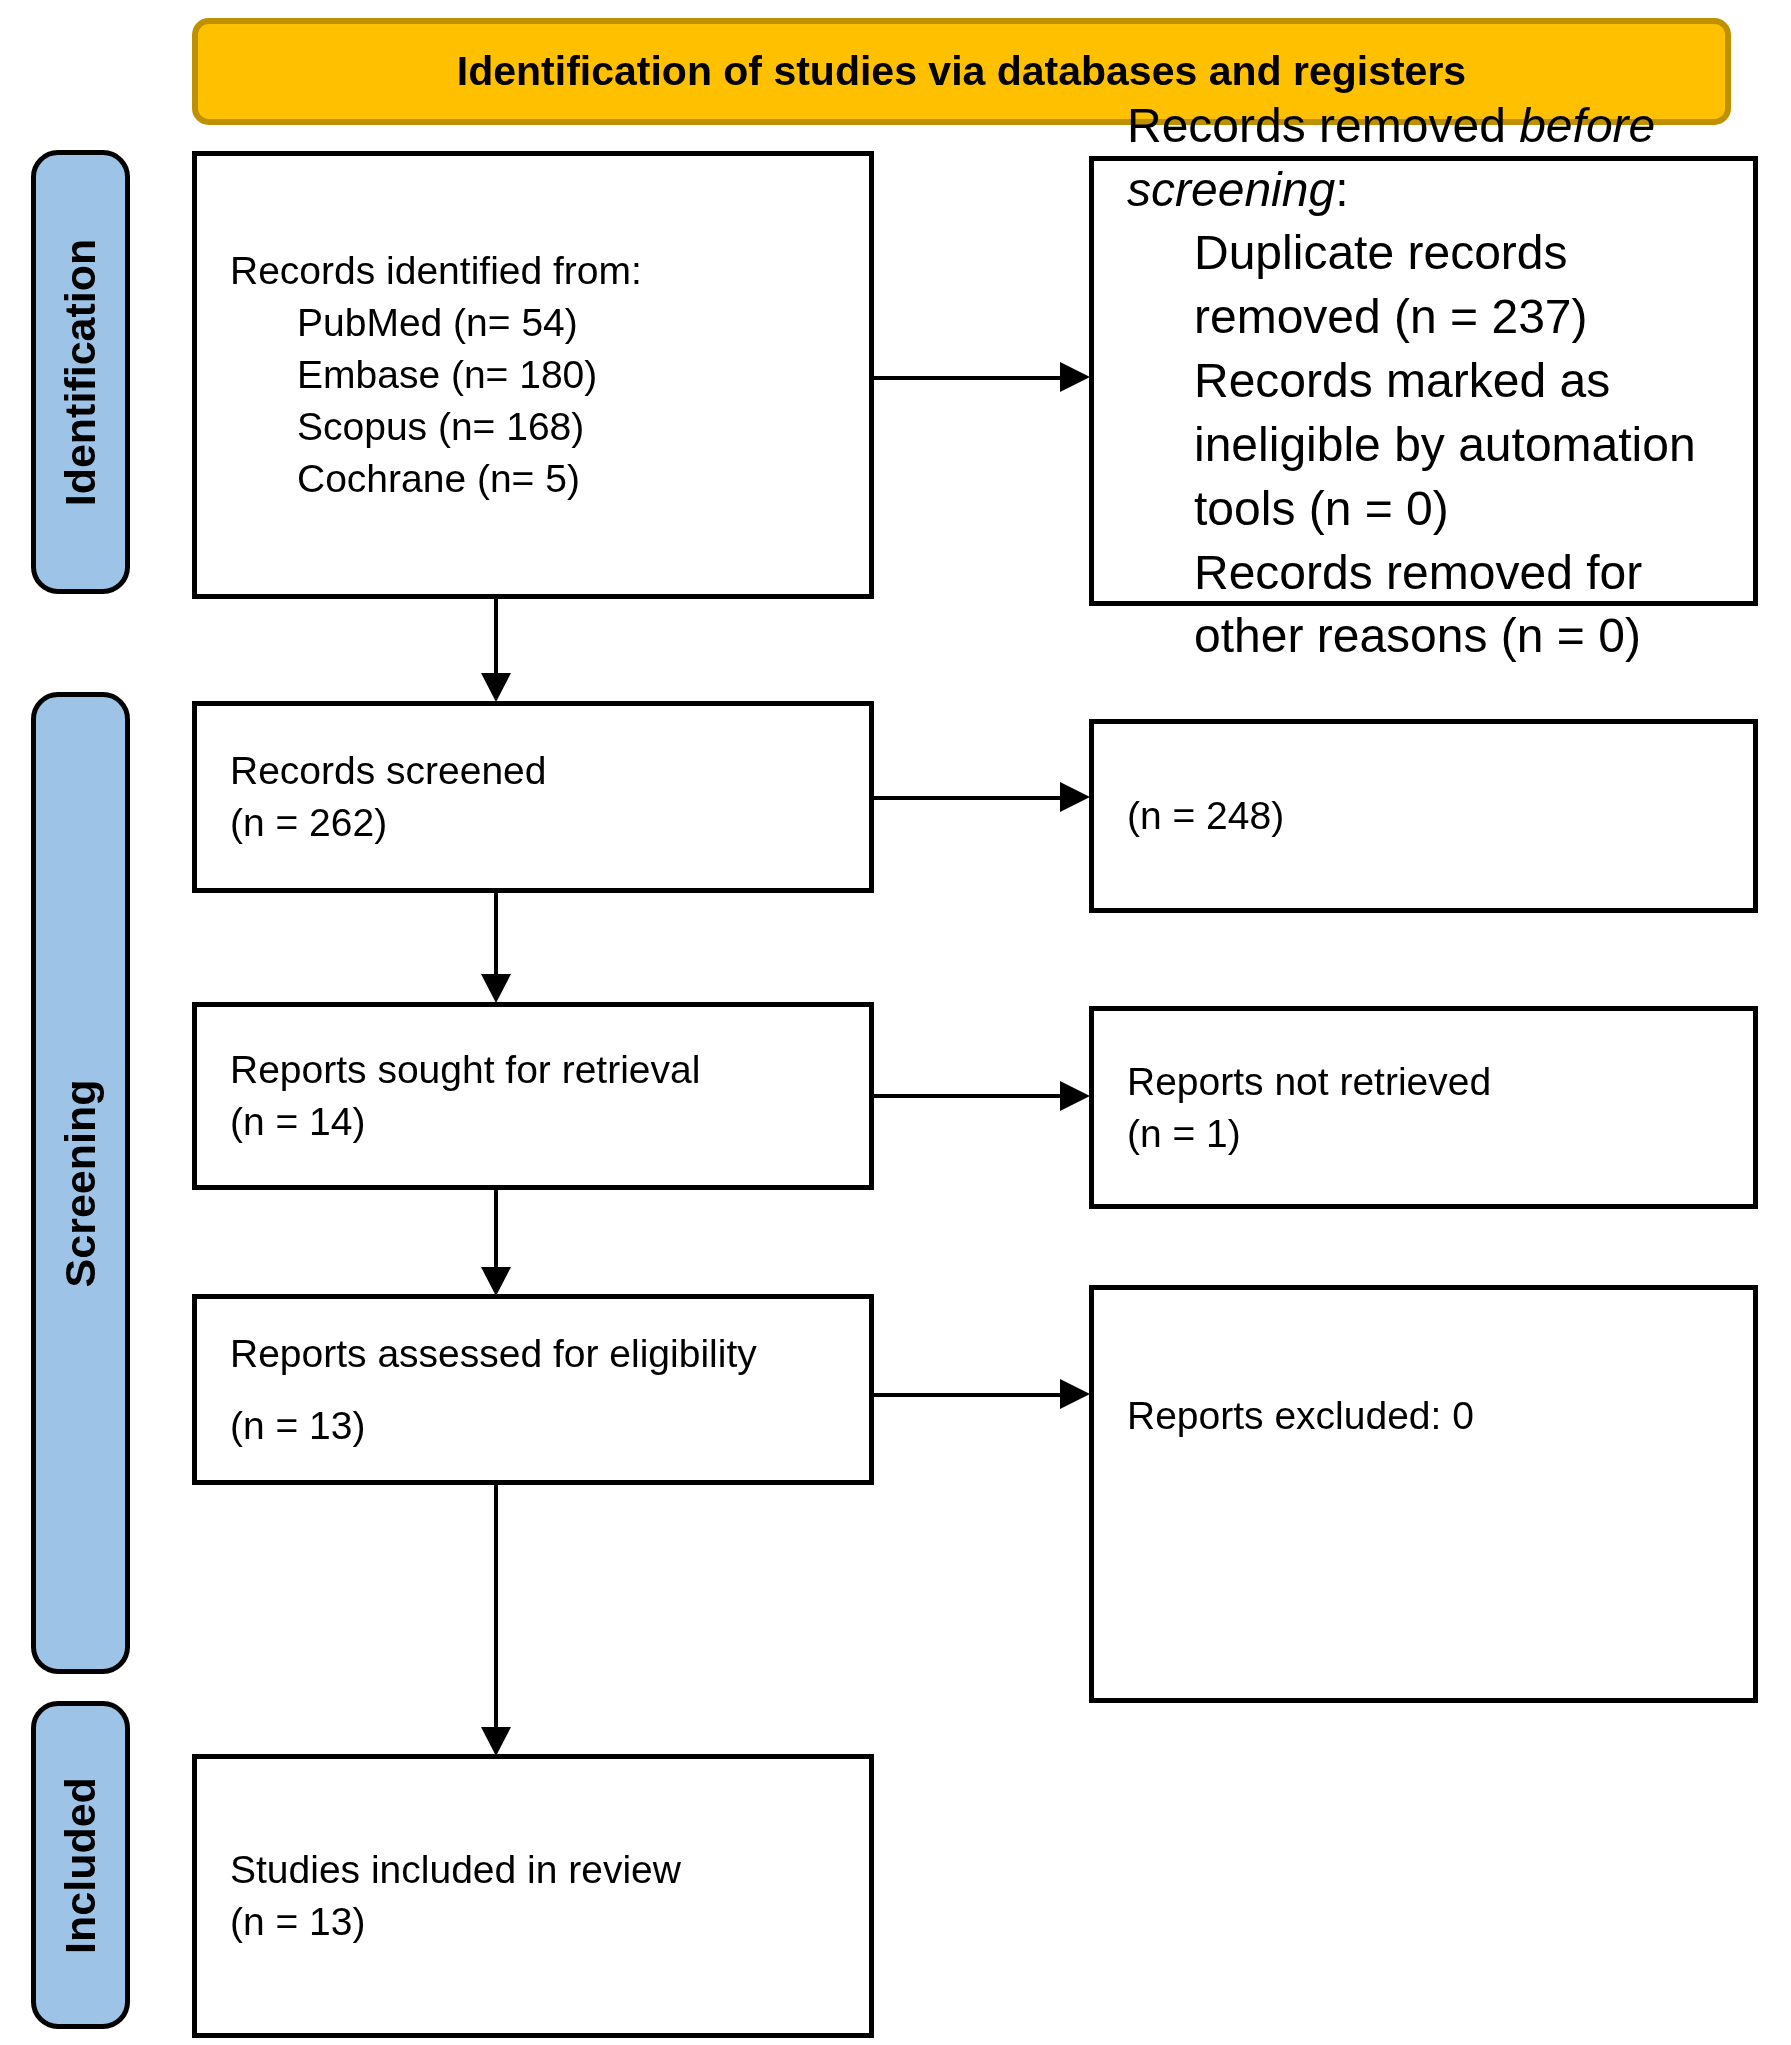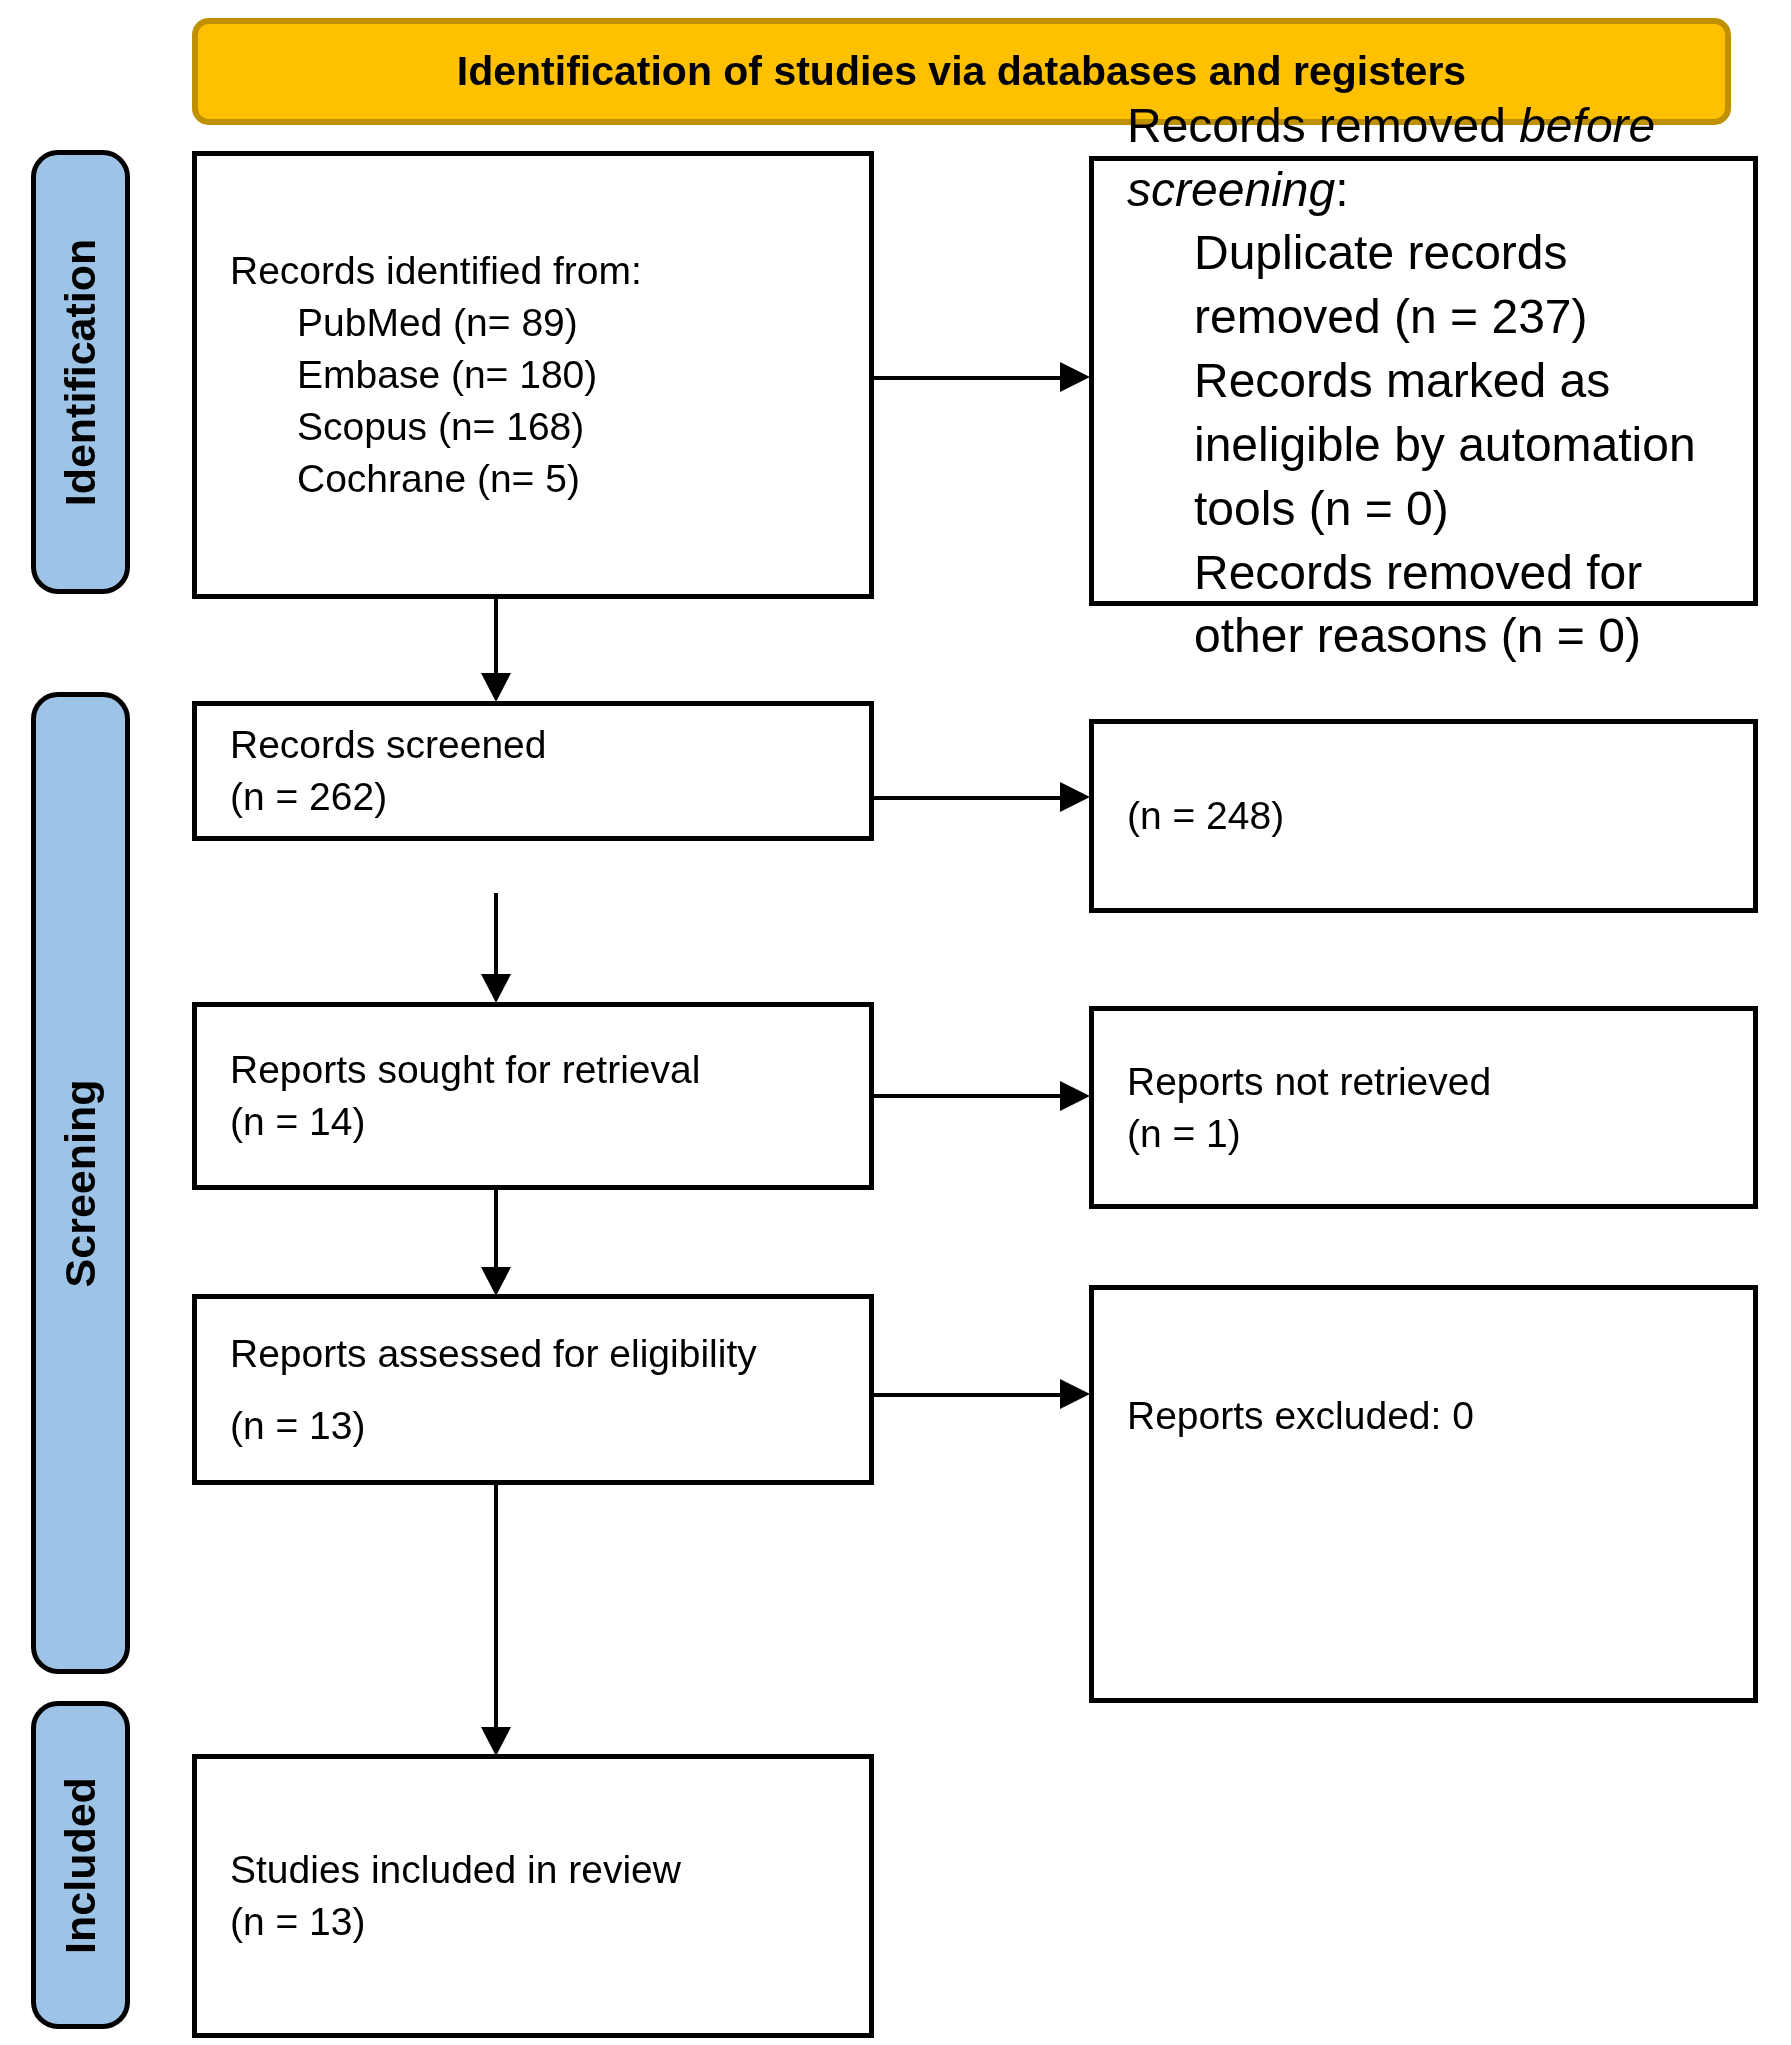--- a/index.html
+++ b/index.html
@@ -74,21 +74,21 @@
     justify-content: center;
     font-size: 39px;
     line-height: 1.33;
     padding: 11px 22px 11px 33px;
   }
   .col-left  { left: 192px;  width: 682px; }
   .col-right { left: 1089px; width: 669px; }
 
   .box-identified      { top: 151px;  height: 448px; }
   .box-removed         { top: 156px;  height: 450px; font-size: 48px; }
-  .box-screened        { top: 701px; height: 140px; }
+  .box-screened        { top: 701px; height: 192px; }
   .box-records-excl    { top: 719px; height: 194px; }
   .box-sought          { top: 1002px; height: 188px; }
   .box-not-retrieved   { top: 1006px; height: 203px; }
   .box-assessed        { top: 1294px; height: 191px; gap: 20px; }
   .box-reports-excl    { top: 1285px; height: 418px; justify-content: flex-start; padding-top: 100px; }
   .box-included        { top: 1754px; height: 284px; }
 
   .indent-item { margin-left: 67px; }
   .em { font-style: italic; }
 
@@ -134,21 +134,21 @@
   </div>
   <div class="stage stage-screening">
     <div class="stage-label">Screening</div>
   </div>
   <div class="stage stage-included">
     <div class="stage-label">Included</div>
   </div>
 
   <div class="fbox col-left box-identified">
     <div>Records identified from:</div>
-    <div class="indent-item">PubMed (n= 89)</div>
+    <div class="indent-item">PubMed (n= 54)</div>
     <div class="indent-item">Embase (n= 180)</div>
     <div class="indent-item">Scopus (n= 168)</div>
     <div class="indent-item">Cochrane (n= 5)</div>
   </div>
 
   <div class="fbox col-right box-removed">
     <div><span>Records removed </span><span class="em">before screening</span><span>:</span></div>
     <div class="indent-item">Duplicate records removed (n = 237)</div>
     <div class="indent-item">Records marked as ineligible by automation tools (n = 0)</div>
     <div class="indent-item">Records removed for other reasons (n = 0)</div>

